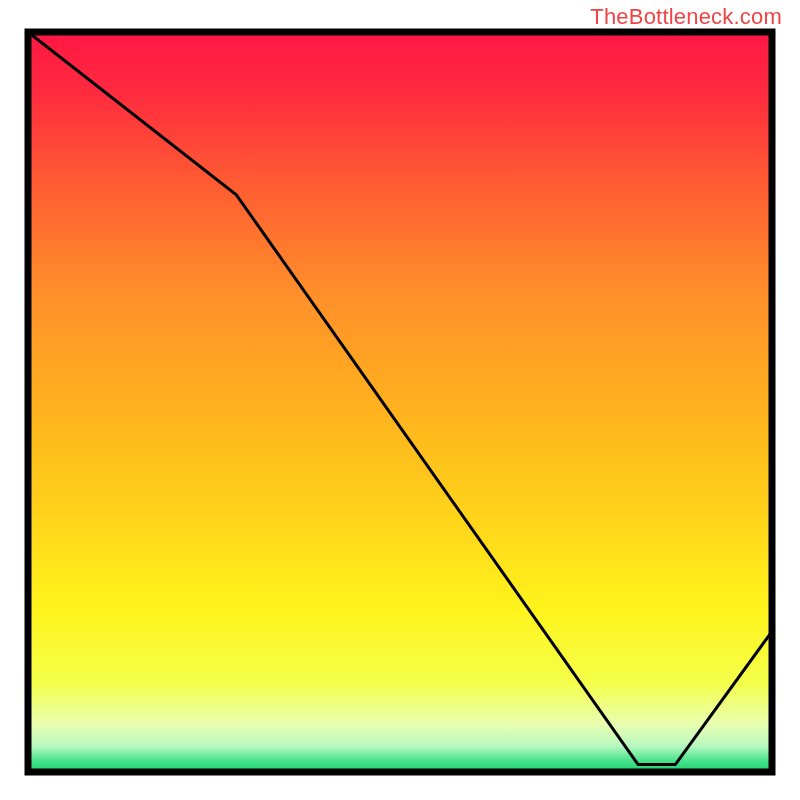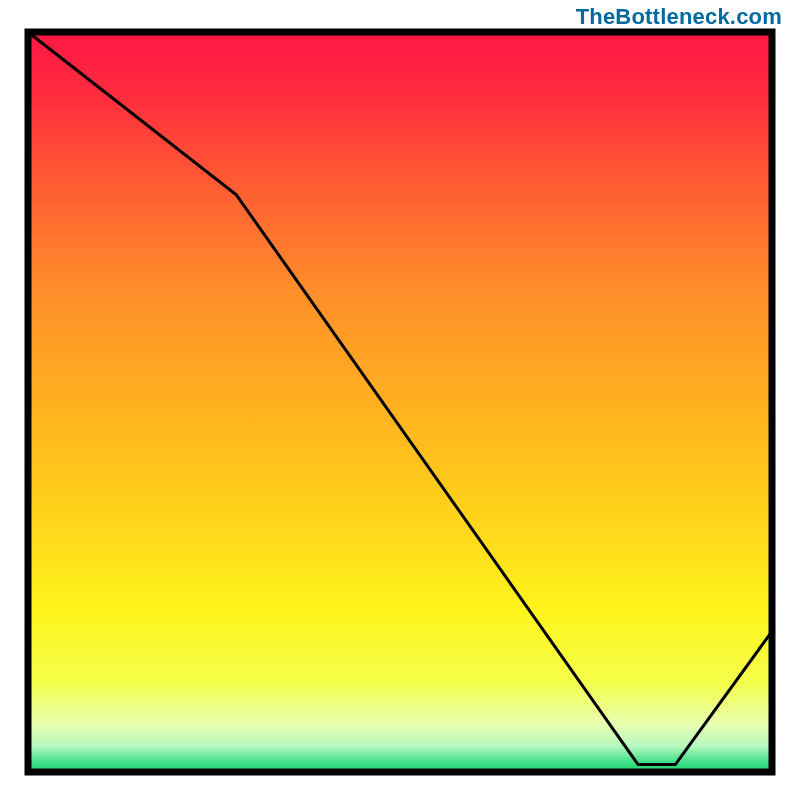--- a/index.html
+++ b/index.html
@@ -14,22 +14,22 @@
   .container {
     width: 800px;
     height: 800px;
     position: relative;
   }
   .watermark {
     position: absolute;
     top: 4px;
     right: 18px;
     font-size: 22px;
-    font-weight: 700;
-    color: #0369a1;
+    font-weight: 400;
+    color: #ef4444;
     letter-spacing: 0.2px;
   }
   svg {
     display: block;
   }
   .footer-label {
     position: absolute;
     font-size: 15px;
     font-weight: 700;
     color: #ff3a26;

